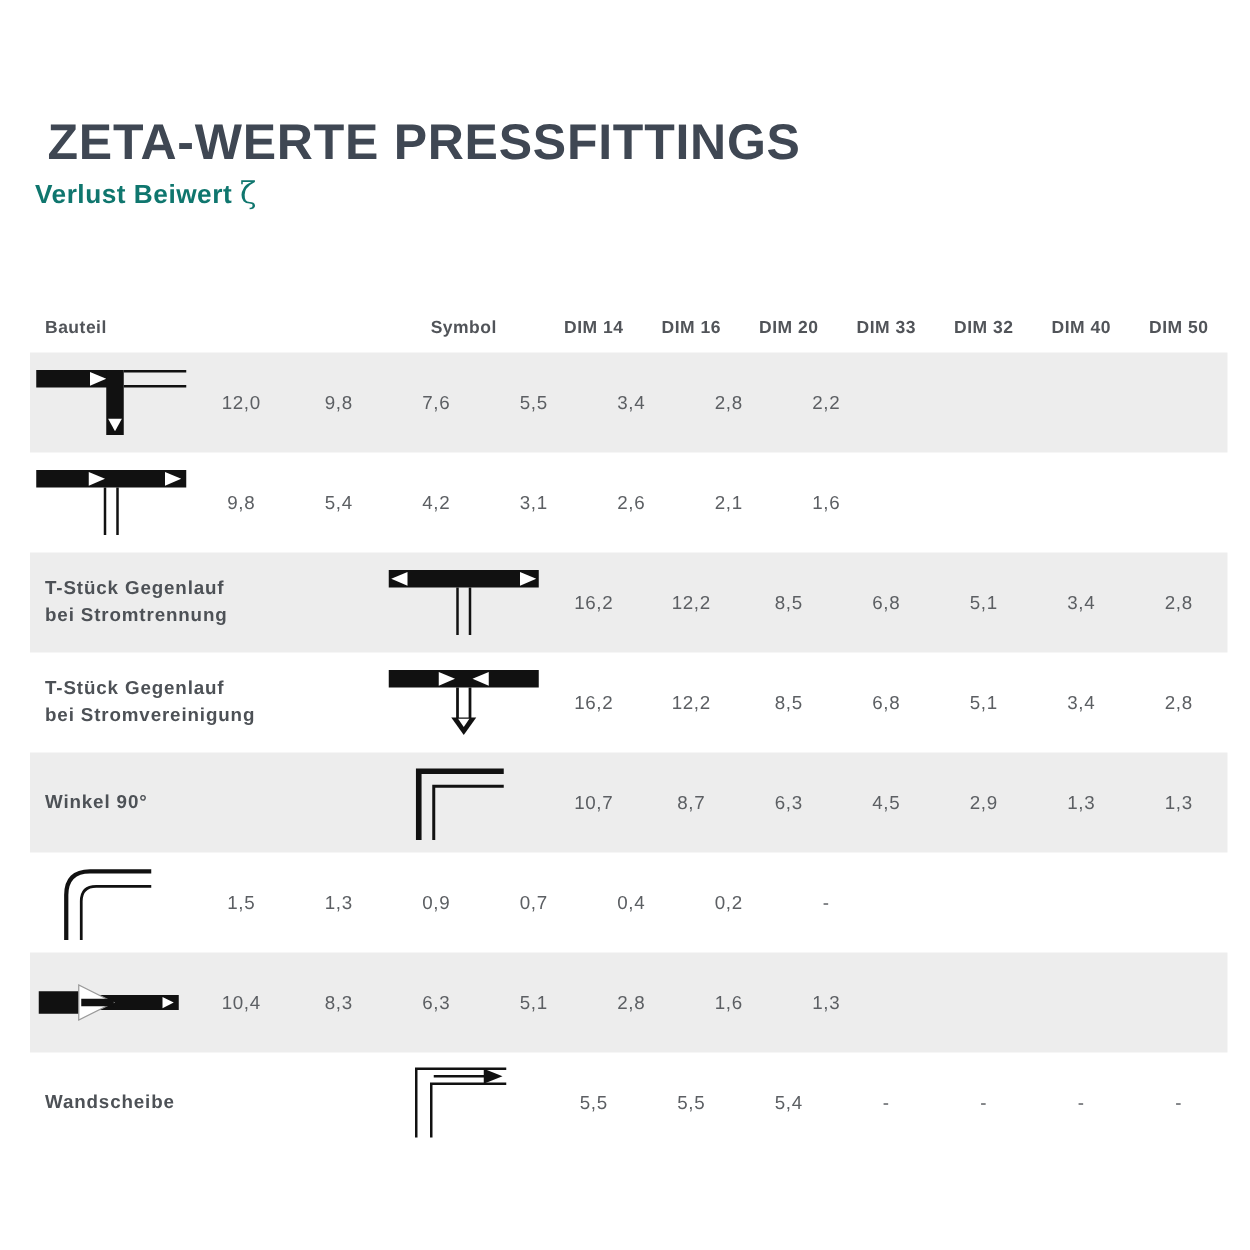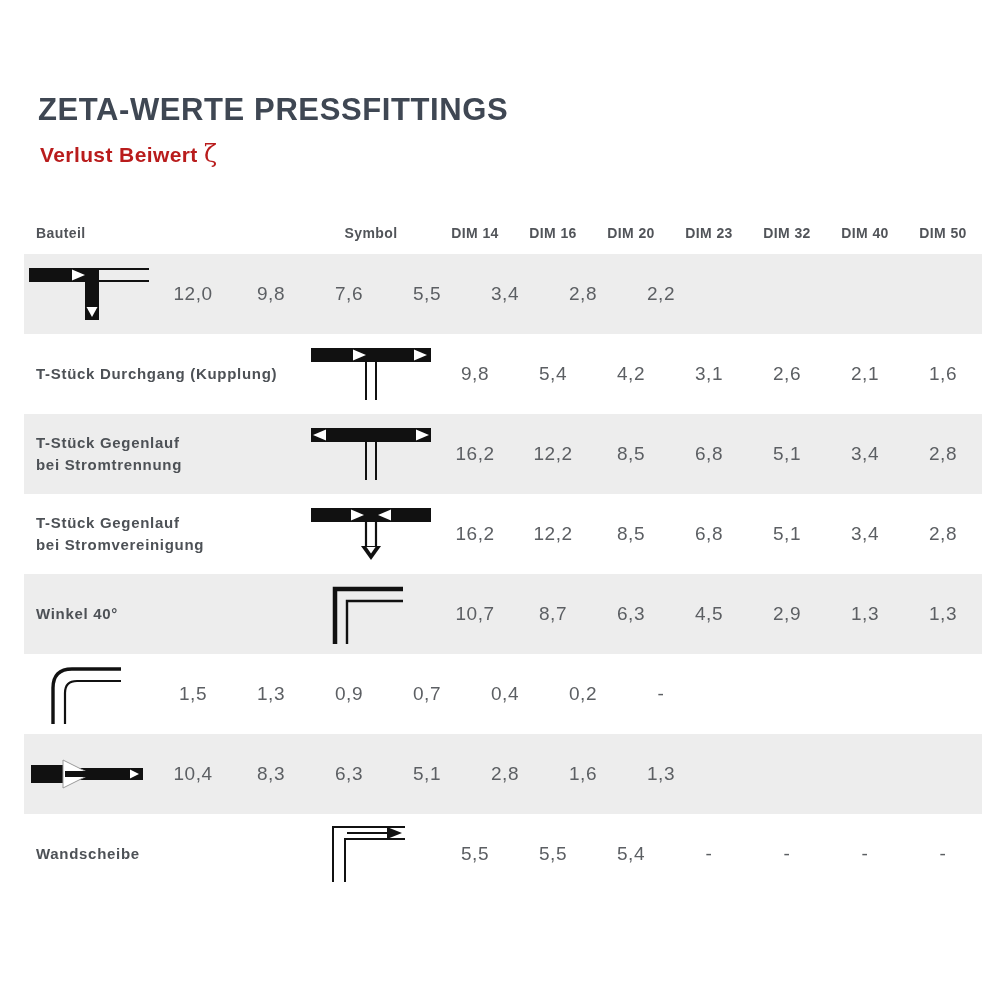--- a/index.html
+++ b/index.html
@@ -6,53 +6,53 @@
   body {
     width: 1000px; height: 1000px;
     background: #ffffff;
     font-family: "Liberation Sans", sans-serif;
     overflow: hidden;
   }
   .page { position: relative; width: 1000px; height: 1000px; }
 
   .title {
     position: absolute; left: 38px; top: 92px;
-    font-size: 31px; font-weight: bold; letter-spacing: 0.6px;
+    font-size: 40px; font-weight: bold; letter-spacing: 0.6px;
     color: #3f4753;
   }
   .subtitle {
-    position: absolute; left: 40px; top: 140px;
+    position: absolute; left: 28px; top: 140px;
     font-size: 21px; font-weight: bold; letter-spacing: 0.4px;
-    color: #b91c1c;
+    color: #0f766e;
   }
   .zeta-glyph { font-family: "DejaVu Serif", serif; font-weight: normal; font-size: 24px; }
 
   .table {
-    position: absolute; left: 24px; top: 212px;
+    position: absolute; left: 24px; top: 240px;
     width: 958px;
   }
   .trow { display: flex; align-items: center; width: 958px; }
   .thead { height: 42px; background: #ffffff; }
   .tbody-row { height: 80px; }
   .tbody-row.alt { background: #ededed; }
 
   .c-name  { width: 270px; padding-left: 12px; }
   .c-sym   { width: 130px; display: flex; align-items: center; justify-content: center; text-align: right; }
   .c-val   { width: 78px;  text-align: center; }
 
   .thead .c-name, .thead .c-val, .thead .c-sym {
     font-size: 14px; font-weight: bold; color: #515459; letter-spacing: 0.4px;
   }
   .thead .c-sym { justify-content: center; }
 
   .row-label {
     font-size: 15px; font-weight: bold; color: #4d5156;
     letter-spacing: 0.7px; line-height: 1.45; white-space: pre-line;
   }
-  .tbody-row .c-val { font-size: 19px; color: #5c5f63; letter-spacing: 0.5px; }
+  .tbody-row .c-val { font-size: 15px; color: #5c5f63; letter-spacing: 0.5px; }
 
   .sym-svg { display: block; }
 </style>
 </head>
 <body>
 
 <div class="page">
 
   <div class="title">ZETA-WERTE PRESSFITTINGS</div>
   <div class="subtitle">
@@ -61,21 +61,21 @@
   </div>
 
   <div class="table">
 
     <div class="trow thead">
       <div class="c-name">Bauteil</div>
       <div class="c-sym">Symbol</div>
       <div class="c-val">DIM 14</div>
       <div class="c-val">DIM 16</div>
       <div class="c-val">DIM 20</div>
-      <div class="c-val">DIM 23</div>
+      <div class="c-val">DIM 33</div>
       <div class="c-val">DIM 32</div>
       <div class="c-val">DIM 40</div>
       <div class="c-val">DIM 50</div>
     </div>
 
     <div class="trow tbody-row alt">
       <div class="c-sym">
         <svg class="sym-svg" width="124" height="64" viewBox="0 0 124 64">
           <rect x="2" y="6" width="58" height="14" fill="#111"></rect>
           <polygon points="45,7.5 58,13 45,18.5" fill="#fff"></polygon>
@@ -88,21 +88,20 @@
       <div class="c-val">12,0</div>
       <div class="c-val">9,8</div>
       <div class="c-val">7,6</div>
       <div class="c-val">5,5</div>
       <div class="c-val">3,4</div>
       <div class="c-val">2,8</div>
       <div class="c-val">2,2</div>
     </div>
 
     <div class="trow tbody-row">
-      <div class="c-name row-label">T-Stück Durchgang (Kupplung)</div>
       <div class="c-sym">
         <svg class="sym-svg" width="124" height="64" viewBox="0 0 124 64">
           <rect x="2" y="6" width="120" height="14" fill="#111"></rect>
           <polygon points="44,7.5 57,13 44,18.5" fill="#fff"></polygon>
           <polygon points="105,7.5 118,13 105,18.5" fill="#fff"></polygon>
           <line x1="57" y1="20" x2="57" y2="58" stroke="#111" stroke-width="2"></line>
           <line x1="67" y1="20" x2="67" y2="58" stroke="#111" stroke-width="2"></line>
         </svg>
       </div>
       <div class="c-val">9,8</div>
@@ -152,21 +151,21 @@
       <div class="c-val">16,2</div>
       <div class="c-val">12,2</div>
       <div class="c-val">8,5</div>
       <div class="c-val">6,8</div>
       <div class="c-val">5,1</div>
       <div class="c-val">3,4</div>
       <div class="c-val">2,8</div>
     </div>
 
     <div class="trow tbody-row alt">
-      <div class="c-name row-label">Winkel 40°</div>
+      <div class="c-name row-label">Winkel 90°</div>
       <div class="c-sym">
         <svg class="sym-svg" width="124" height="64" viewBox="0 0 124 64">
           <path d="M 26,62 L 26,7 L 94,7" stroke="#111" stroke-width="4.5" fill="none"></path>
           <path d="M 38,62 L 38,19 L 94,19" stroke="#111" stroke-width="2.4" fill="none"></path>
         </svg>
       </div>
       <div class="c-val">10,7</div>
       <div class="c-val">8,7</div>
       <div class="c-val">6,3</div>
       <div class="c-val">4,5</div>

